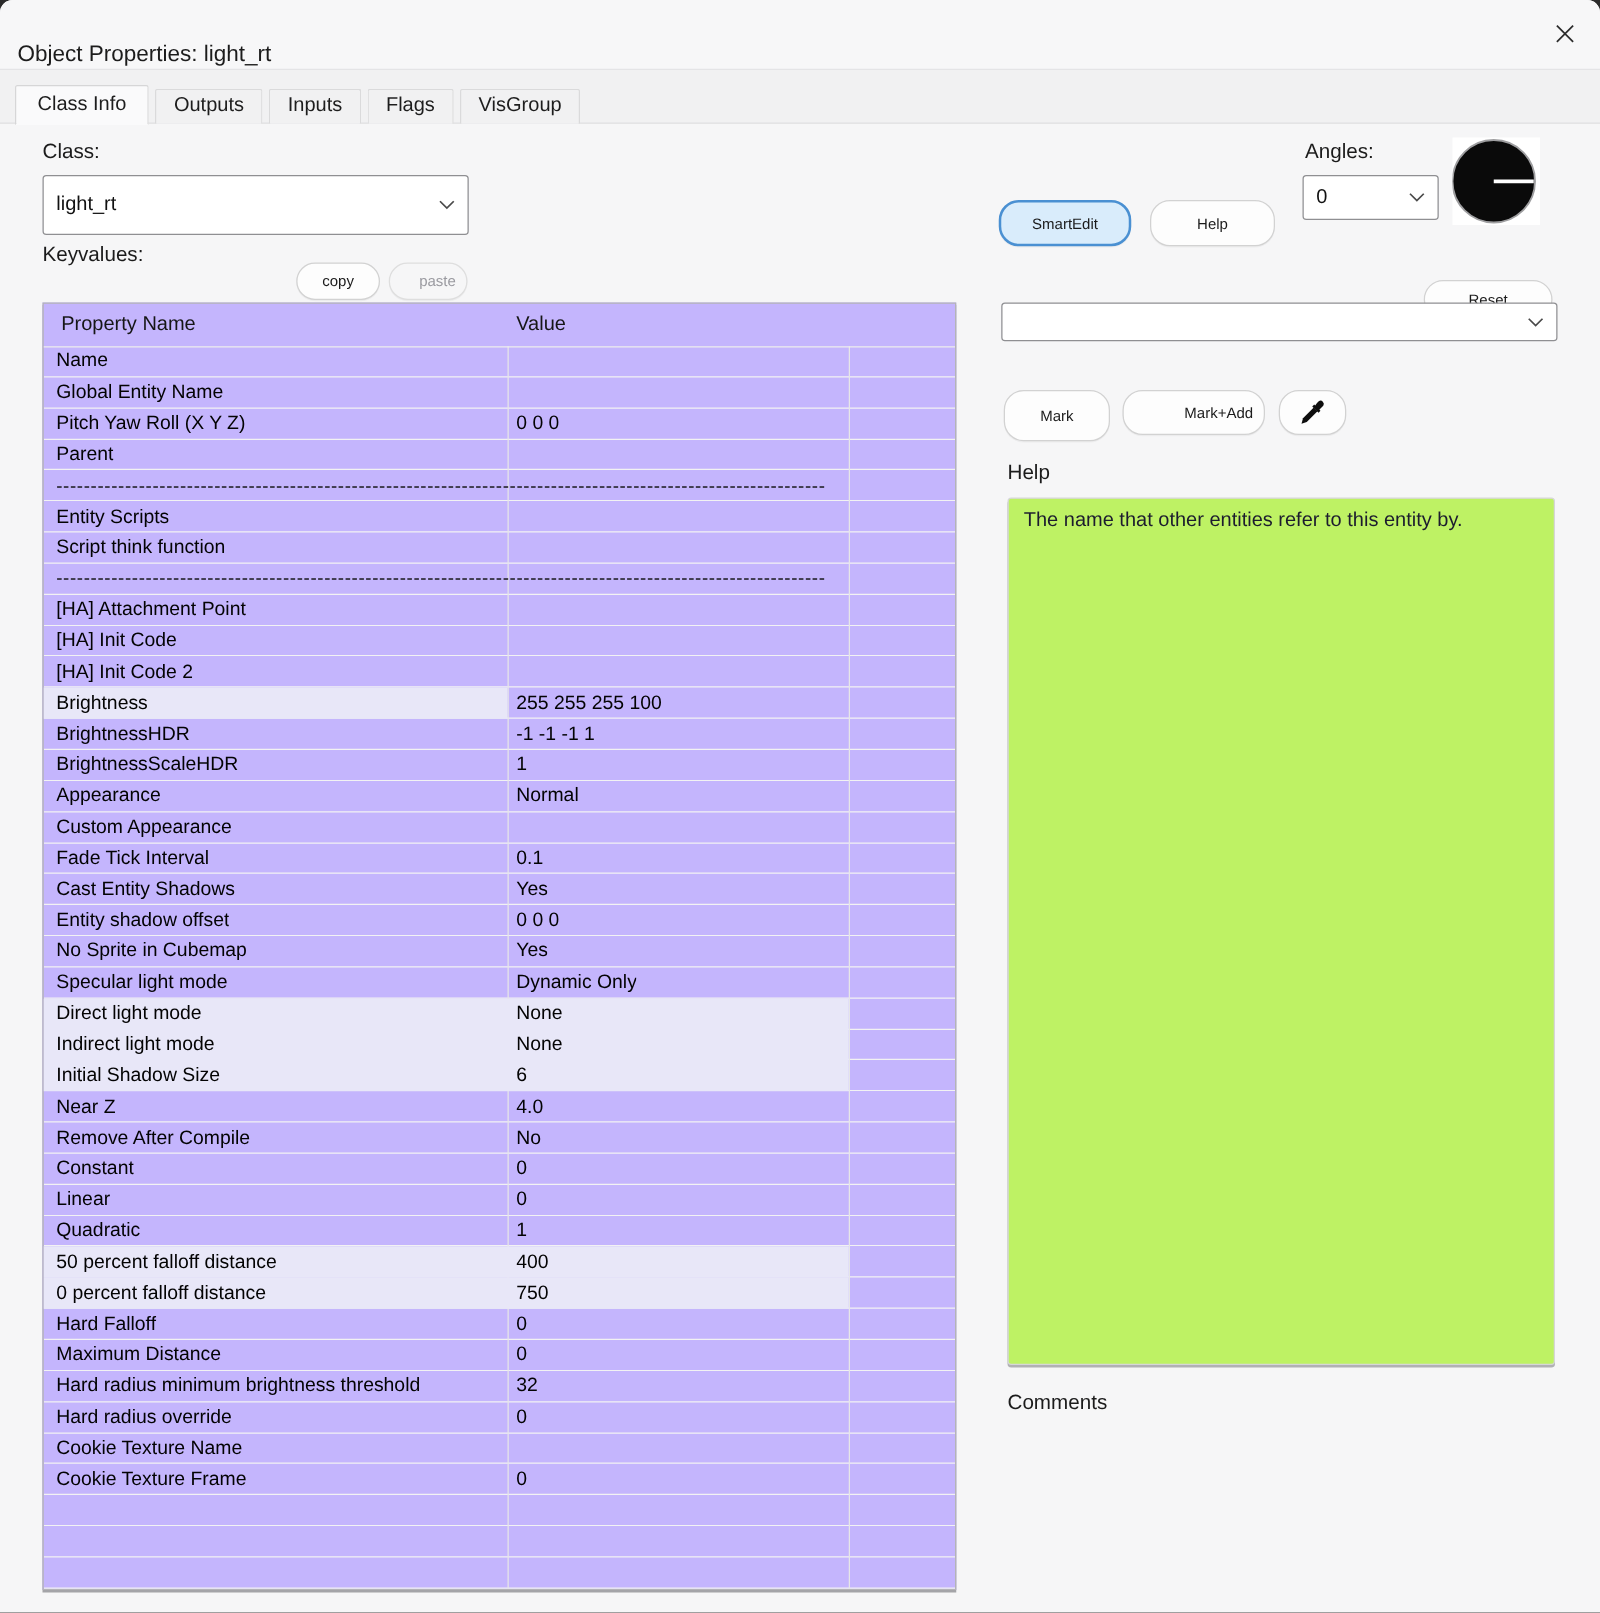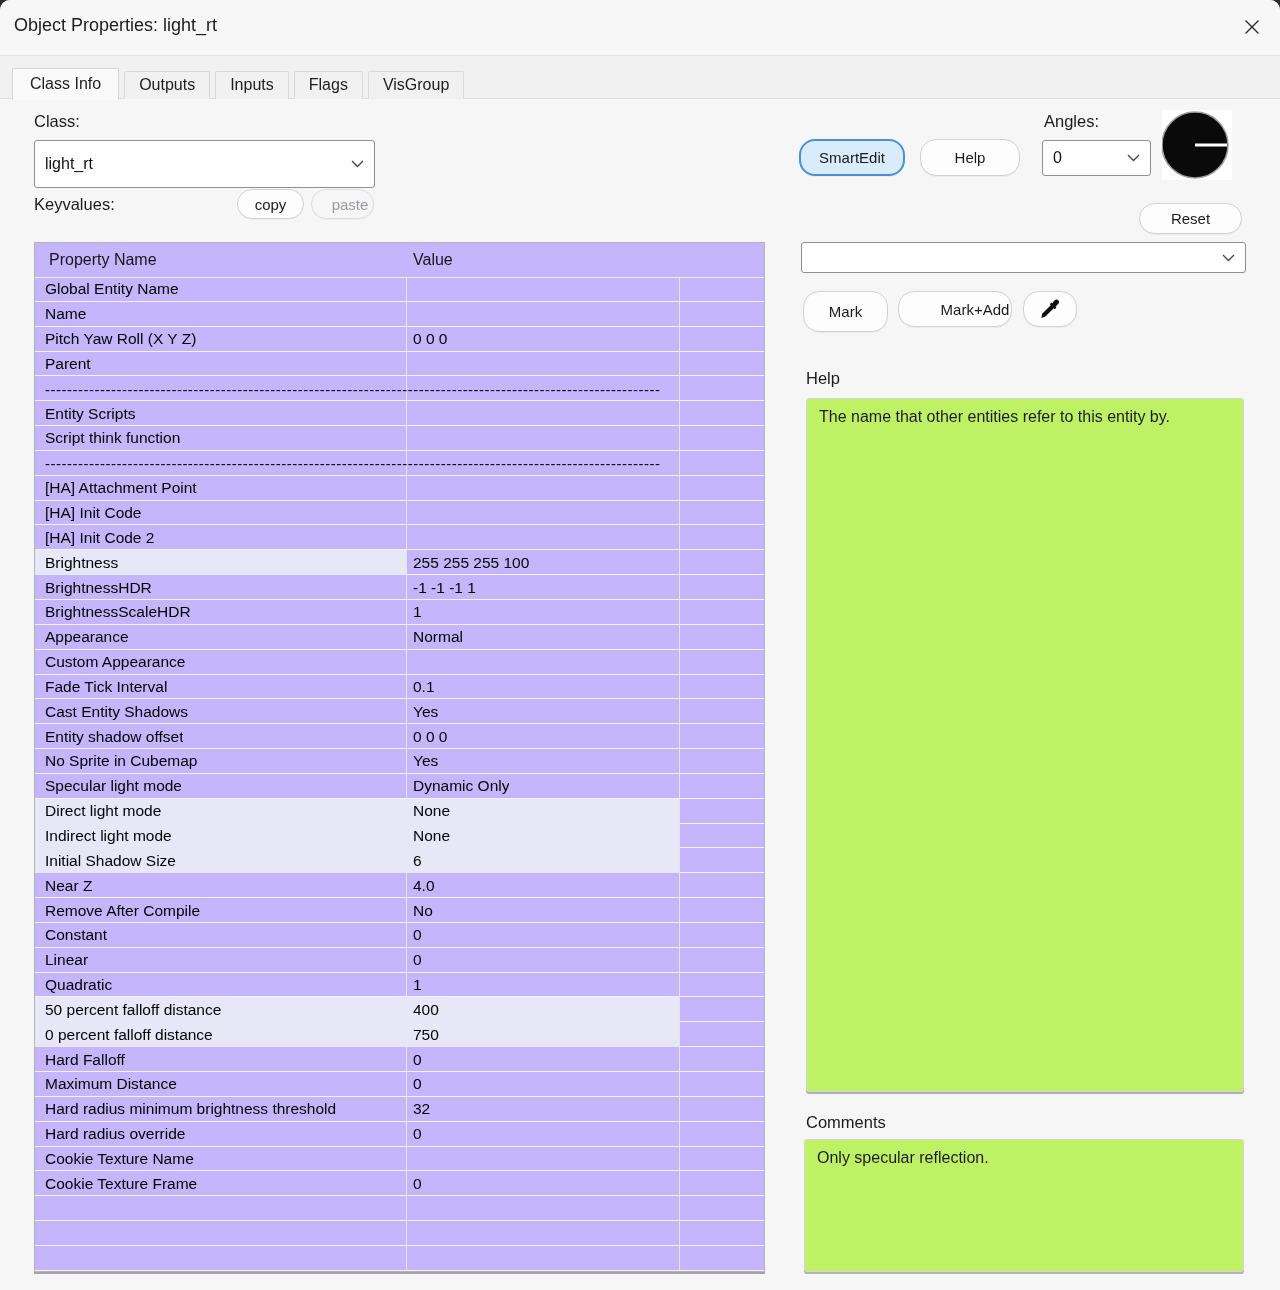--- a/index.html
+++ b/index.html
@@ -1,29 +1,29 @@
 <!DOCTYPE html>
 <html><head>
 <meta charset="utf-8">
 <style>
   html,body{margin:0;padding:0;background:#2b2b2b;}
   body{width:1280px;height:1290px;overflow:hidden;font-family:"Liberation Sans",sans-serif;}
   #window{position:relative;width:1280px;height:1290px;background:#f1f1f2;border-radius:10px 10px 0 0;overflow:hidden;}
   
   #titlebar{position:absolute;left:0;top:0;width:100%;height:55px;background:#f7f7f8;border-bottom:1px solid #e4e4e6;}
-  #title{position:absolute;left:14px;top:15px;font-size:18px;color:#1c1c1c;text-align:right;}
+  #title{position:absolute;left:14px;top:33px;font-size:18px;color:#1c1c1c;text-align:right;}
   #close{position:absolute;right:14px;top:13px;width:28px;height:28px;display:flex;align-items:center;justify-content:center;cursor:pointer;}
   
   #tabpage{position:absolute;left:0;top:98px;width:100%;height:1192px;background:#f6f6f7;border-top:1px solid #dededf;}
   #tabs{position:absolute;left:12px;top:67px;height:32px;display:flex;align-items:flex-end;z-index:3;}
   .tab{box-sizing:border-box;height:28px;line-height:26px;padding:0 14px;font-size:16px;color:#1d1d1d;background:#f1f1f2;border:1px solid #dadadb;border-bottom:none;margin-right:5px;border-radius:2px 2px 0 0;cursor:pointer;}
   .tab.active{height:32px;line-height:30px;padding:0 17px;background:#fafafb;position:relative;top:1px;border:1px solid #d6d6d7;border-bottom:1px solid #fafafb;z-index:4;}
   
   .lbl{position:absolute;font-size:16.5px;color:#1b1b1b;white-space:nowrap;}
-  .btn{position:absolute;box-sizing:border-box;background:#fdfdfd;border:1px solid #d2d2d2;border-radius:16px;font-size:15px;color:#1b1b1b;display:flex;align-items:center;justify-content:center;cursor:pointer;box-shadow:0 1px 0 rgba(0,0,0,0.04);}
+  .btn{position:absolute;box-sizing:border-box;background:#fdfdfd;border:1px solid #d2d2d2;border-radius:16px;font-size:12px;color:#1b1b1b;display:flex;align-items:center;justify-content:center;cursor:pointer;box-shadow:0 1px 0 rgba(0,0,0,0.04);margin-top:21px;}
   .btn.primary{background:#d9ecfb;border:2px solid #4a90d2;}
   .btn.disabled{color:#9a9aa0;background:#f6f6f7;border-color:#dedede;cursor:default;}
   .combo{position:absolute;box-sizing:border-box;background:#fff;border:1px solid #8f8f92;border-radius:3px;font-size:16px;color:#111;display:flex;align-items:center;padding:0 10px;cursor:pointer;}
   .combo .chev{position:absolute;right:10px;top:50%;transform:translateY(-50%);}
   .panelbox{position:absolute;box-sizing:border-box;background:#bef264;border:1px solid #d6d6d8;border-radius:3px;box-shadow:0 2px 0 rgba(120,120,125,0.55);font-size:16px;color:#1c1c2e;padding:9px 12px;}
   
   #proptable{position:absolute;left:34px;top:242px;width:731px;height:1030px;box-sizing:border-box;background:#c4b5fd;border:1px solid #b4b4b6;box-shadow:0 2px 0 rgba(110,110,115,0.6);}
   #thead{position:relative;height:34px;border-bottom:1px solid #ededee;z-index:3;}
   #thead span{position:absolute;top:8px;font-size:16px;color:#161616;}
   #th-name{left:14px;}
@@ -95,25 +95,25 @@
 
   <div id="proptable">
     <div id="thead">
       <span id="th-name">Property Name</span>
       <span id="th-value">Value</span>
     </div>
     <div class="vline" style="left:371px;"></div>
     <div class="vline" style="left:644px;"></div>
     <div id="rows">
         <div class="row">
+          <span class="pname">Name</span>
+          <span class="pval"></span>
+        </div>
+        <div class="row">
           <span class="pname">Global Entity Name</span>
-          <span class="pval"></span>
-        </div>
-        <div class="row">
-          <span class="pname">Name</span>
           <span class="pval"></span>
         </div>
         <div class="row">
           <span class="pname">Pitch Yaw Roll (X Y Z)</span>
           <span class="pval">0 0 0</span>
         </div>
         <div class="row">
           <span class="pname">Parent</span>
           <span class="pval"></span>
         </div>
@@ -282,15 +282,14 @@
       <path d="M3.2 21 L4.4 16.6 L13 8 L16 11 L7.4 19.6 Z" fill="#0e0e0e"></path>
       <path d="M13.6 7.2 L16.8 10.4 L19.2 8 L20.6 6.6 A2.6 2.6 0 0 0 17 3 L15.6 4.4 Z" fill="#0e0e0e"></path>
       <line x1="12.6" y1="6.4" x2="17.6" y2="11.4" stroke="#0e0e0e" stroke-width="2.2"></line>
     </svg>
   </div>
 
   <div class="lbl" style="left:806px;top:369px;">Help</div>
   <div class="panelbox" style="left:806px;top:398px;width:438px;height:694px;">The name that other entities refer to this entity by.</div>
 
   <div class="lbl" style="left:806px;top:1113px;">Comments</div>
-  <div class="panelbox" style="left:804px;top:1139px;width:440px;height:133px;">Only specular reflection.</div>
 
 </div>
 
 </body></html>

